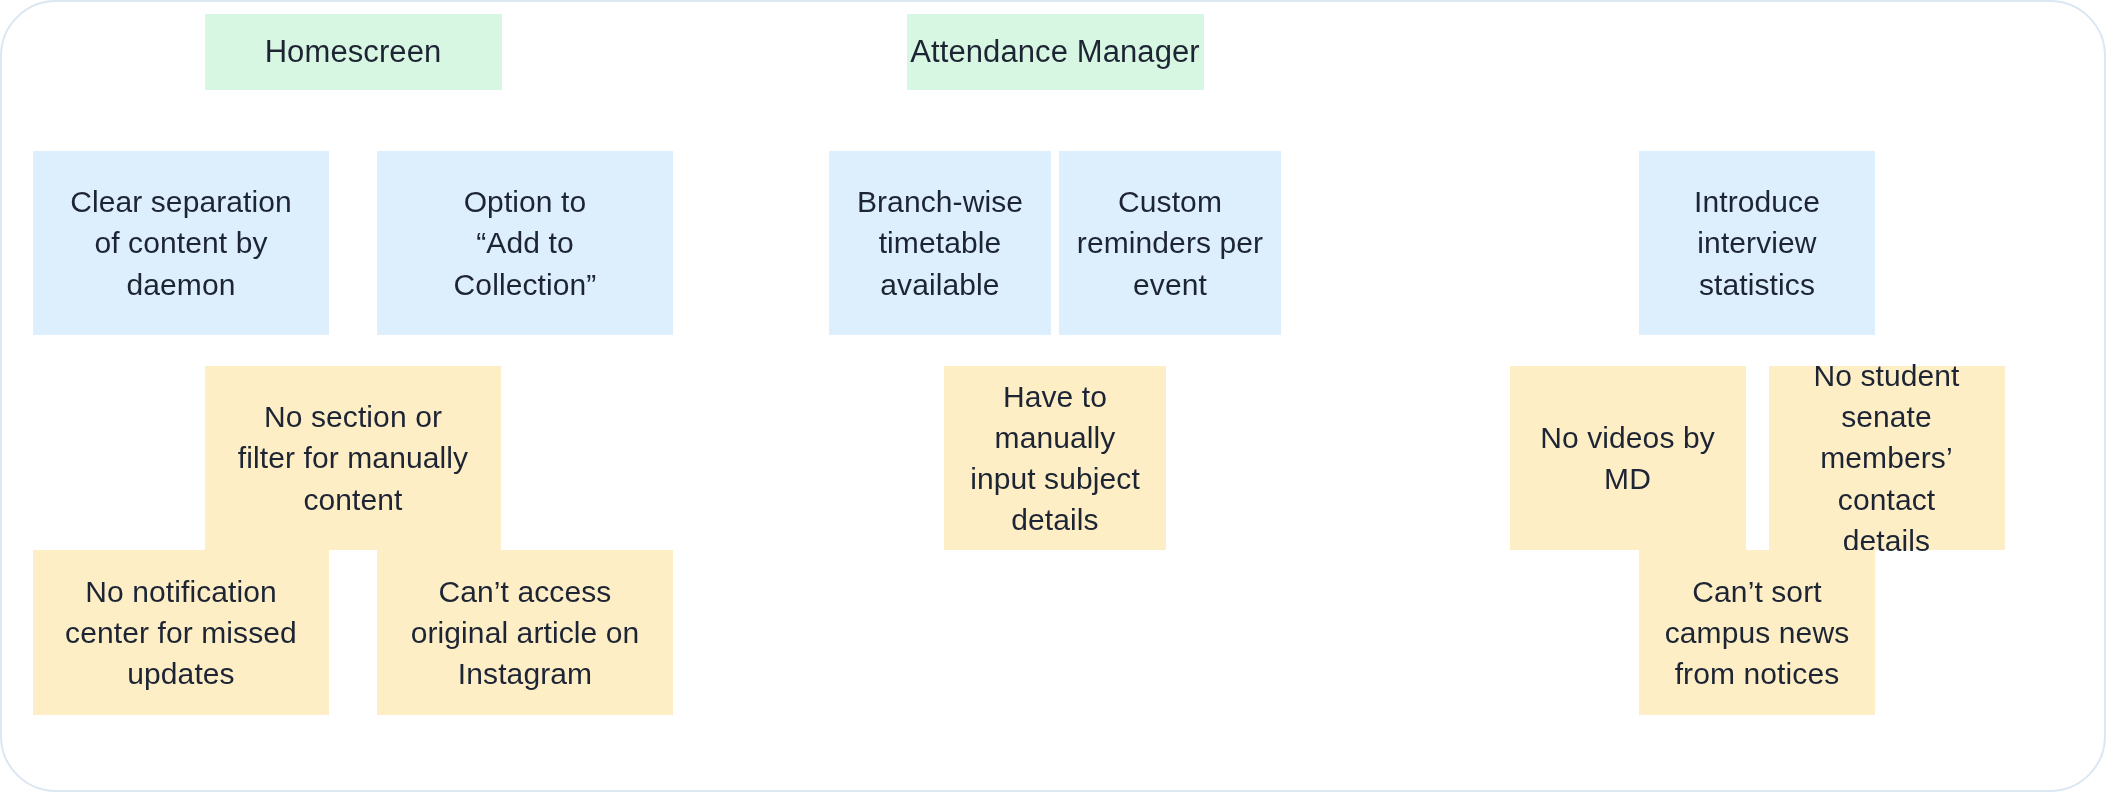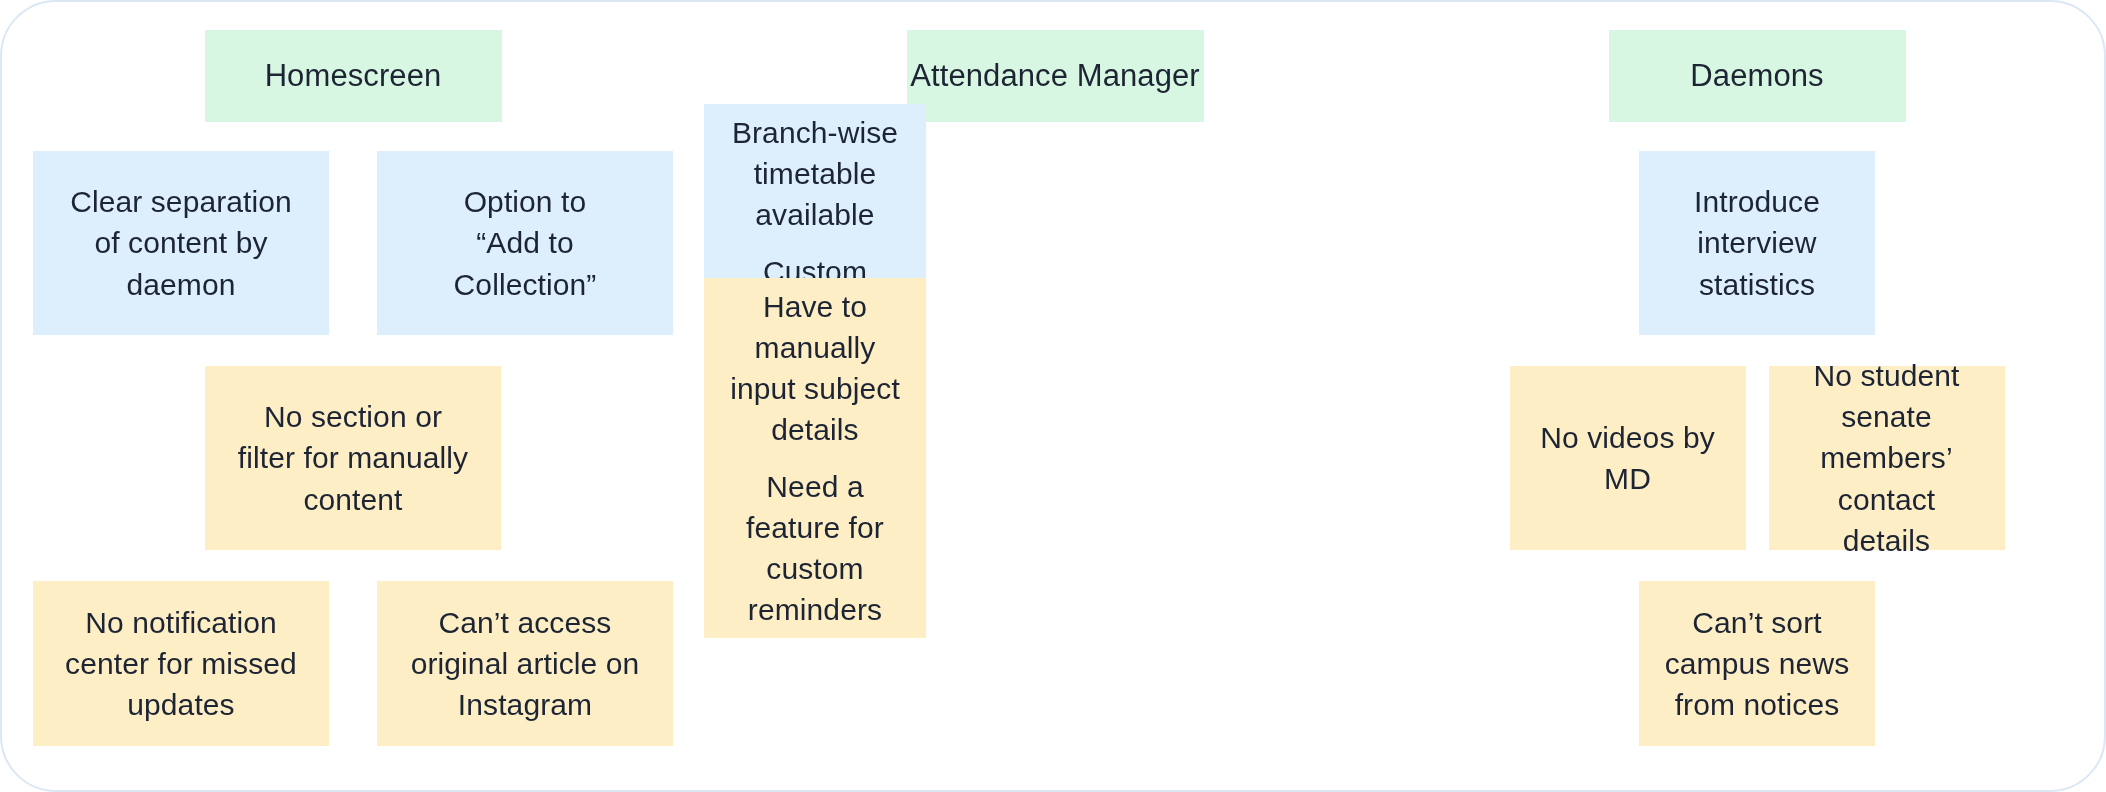--- a/index.html
+++ b/index.html
@@ -38,23 +38,23 @@
   .column {
     width: 702px;
     position: relative;
     display: flex;
     flex-direction: column;
     align-items: center;
   }
 
   
   .group-header {
-    margin-top: 28px;
+    margin-top: 12px;
     width: 297px;
-    height: 92px;
+    height: 76px;
     background: #d8f7e3;
     display: flex;
     align-items: center;
     justify-content: center;
     box-sizing: border-box;
     padding: 0 10px;
   }
   .group-header-label {
     font-size: 31px;
     line-height: 1.25;
@@ -73,21 +73,21 @@
   }
 
   .card-row {
     display: flex;
     flex-direction: row;
     justify-content: center;
     column-gap: 48px;
   }
   .card-row.row-1 { height: 184px; }
   .card-row.row-2 { margin-top: 31px; height: 184px; }
-  .card-row.row-3 { margin-top: 31px; height: 165px; }
+  .card-row.row-3 { height: 165px; }
 
   .card {
     width: 296px;
     box-sizing: border-box;
     display: flex;
     align-items: center;
     justify-content: center;
     padding: 8px 14px;
   }
   .card.positive { background: #ddeffc; }
@@ -103,21 +103,21 @@
     white-space: pre-line;
   }
 
   
   .column.col-right .card { width: 236px; }
   .column.col-right .card-row { column-gap: 23px; }
   .column.col-right .rows { width: 702px; }
   .column.col-right .card-text { font-size: 30px; }
 
   .column.col-mid .card { width: 222px; }
-  .column.col-mid .card-row { column-gap: 8px; flex-direction: column; }
+  .column.col-mid .card-row { column-gap: 8px; }
 </style>
 </head>
 <body>
 
 <div id="board">
   <div class="columns">
 
     <div class="column col-left">
       <div class="group-header">
         <span class="group-header-label">Homescreen</span>
@@ -173,40 +173,33 @@
 reminders per
 event</span>
           </div>
         </div>
         <div class="card-row row-2">
           <div class="card painpoint">
             <span class="card-text">Have to manually
 input subject
 details</span>
           </div>
-          <div class="card painpoint">
-            <span class="card-text">Need a feature for
-custom reminders</span>
-          </div>
         </div>
         <div class="card-row row-3">
           <div class="card empty">
             <span class="card-text"></span>
           </div>
           <div class="card empty">
             <span class="card-text"></span>
           </div>
         </div>
       </div>
     </div>
 
     <div class="column col-right">
-      <div class="group-header">
-        <span class="group-header-label">Daemons</span>
-      </div>
       <div class="rows">
         <div class="card-row row-1">
           <div class="card positive">
             <span class="card-text">Introduce
 interview
 statistics</span>
           </div>
         </div>
         <div class="card-row row-2">
           <div class="card painpoint">

